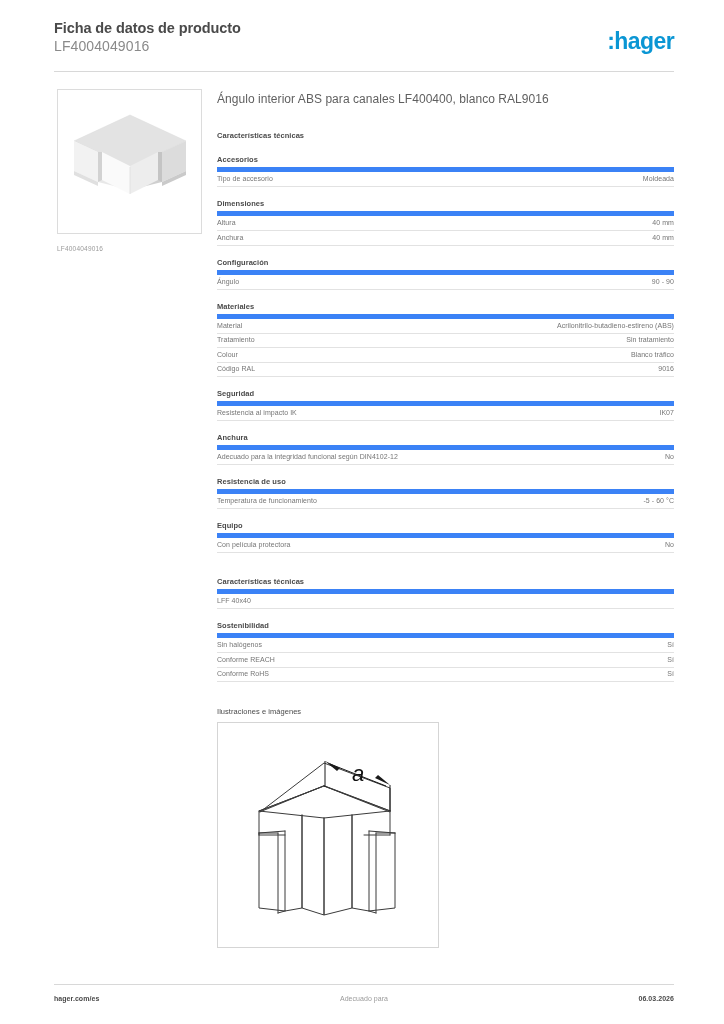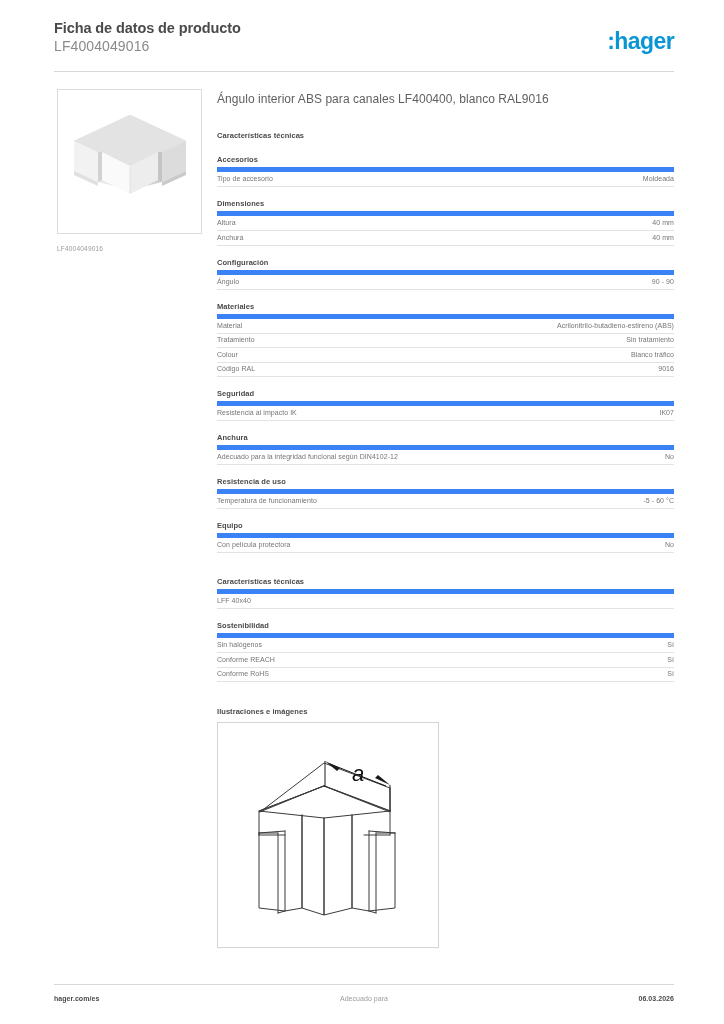--- a/index.html
+++ b/index.html
@@ -139,21 +139,21 @@
     text-align: right;
   }
   .spec-table td.label-only {
     text-align: left;
   }
   .group { margin-top: 12px; }
 
   
   .illus-heading {
     font-size: 7.5px;
-    font-weight: bold;
+    font-weight: normal;
     color: #4a4a4a;
     letter-spacing: 0.05px;
     margin: 0 0 6px 0;
   }
   .illus-frame {
     width: 222px;
     height: 226px;
     border: 1px solid #d5d5d5;
     box-sizing: border-box;
     background: #fff;

